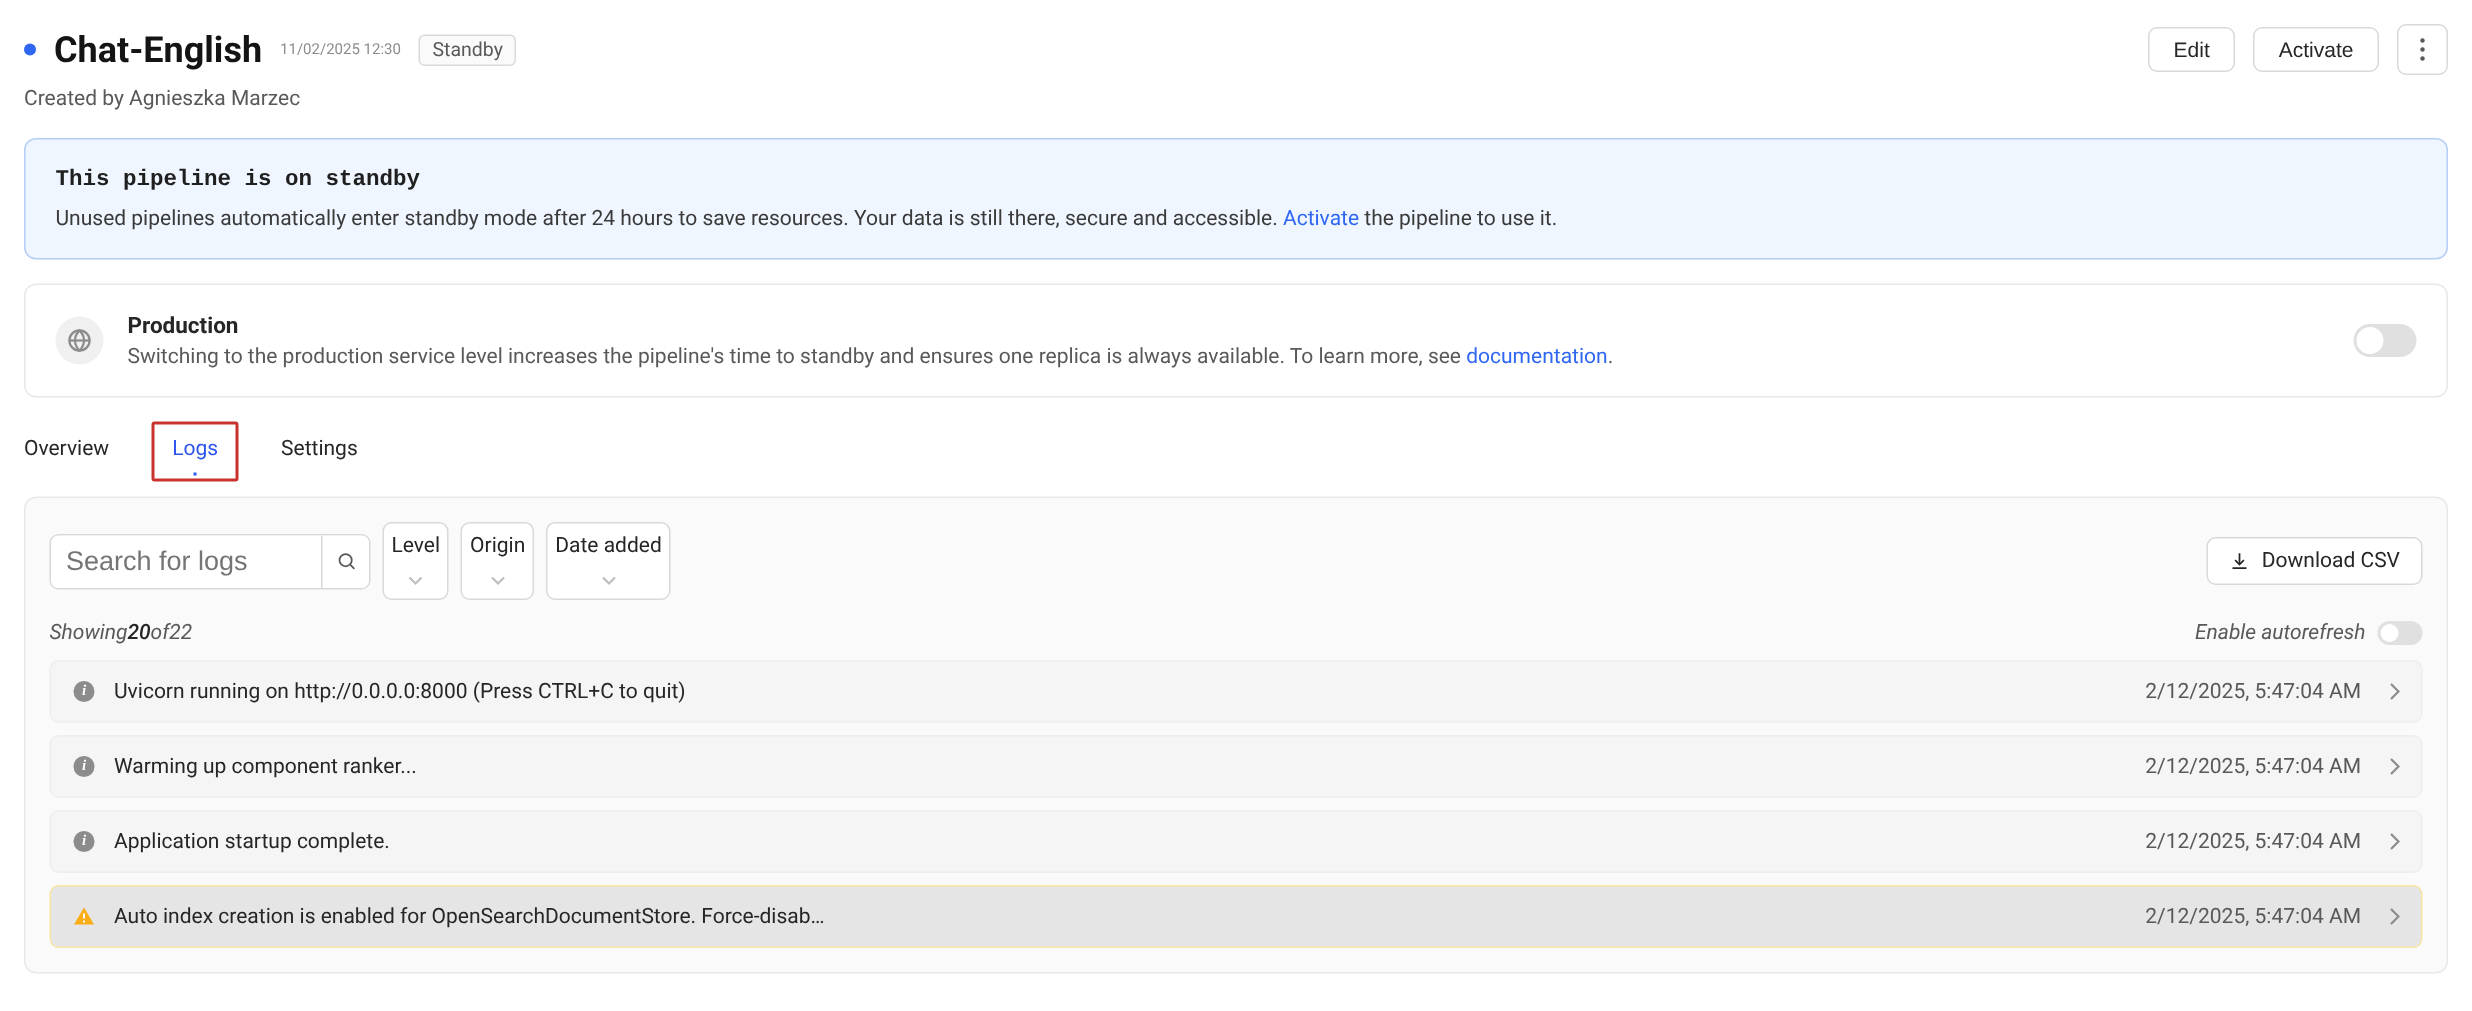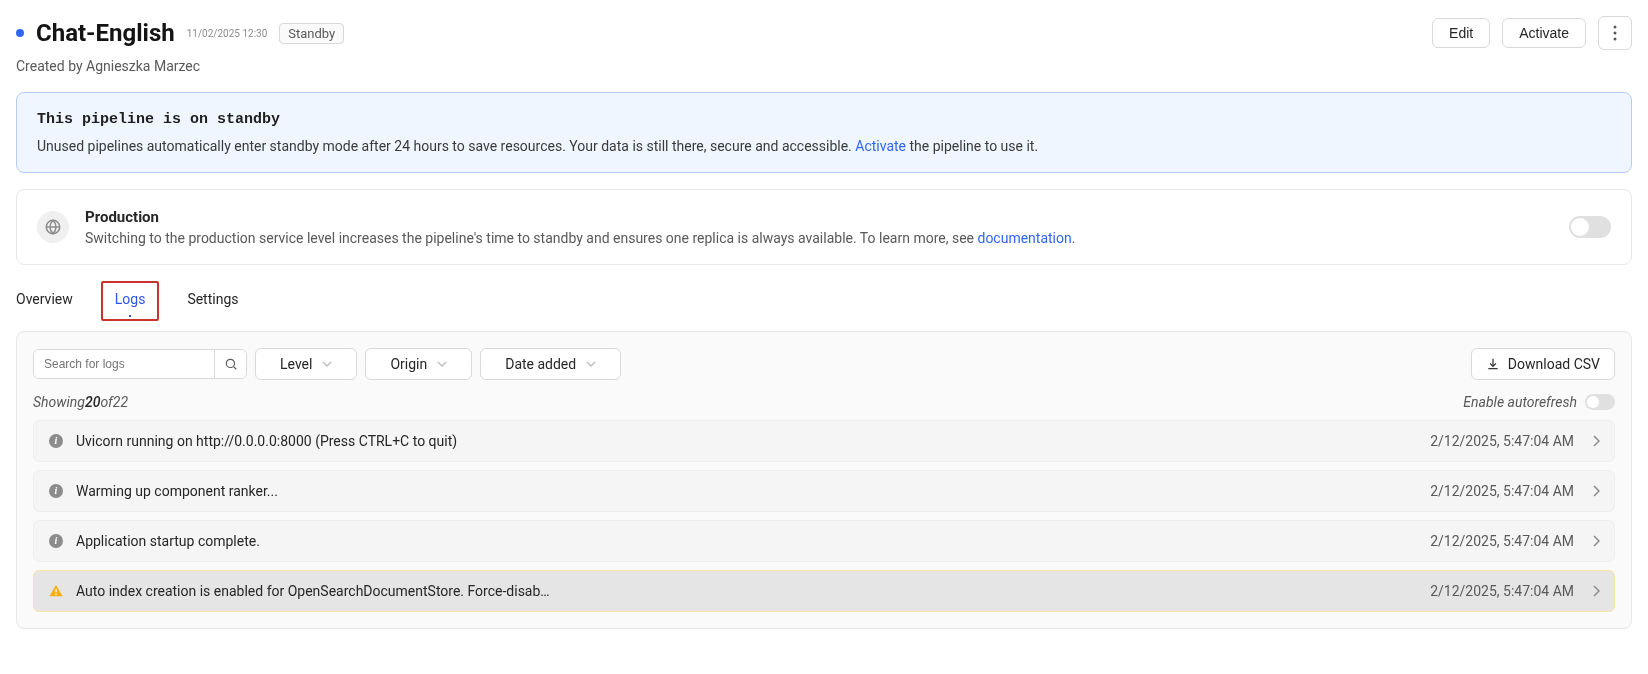--- a/index.html
+++ b/index.html
@@ -172,43 +172,44 @@
   .search-wrap {
     display: flex;
     border: 1px solid #d9d9d9;
     border-radius: 6px;
     overflow: hidden;
     background: #fff;
   }
   .search-input {
     border: none;
     padding: 7px 10px;
-    font-size: 12px;
+    font-size: 18px;
     width: 180px;
     outline: none;
   }
   .search-btn {
     border: none;
     border-left: 1px solid #d9d9d9;
     background: #fff;
     width: 32px;
     display: flex; align-items:center; justify-content:center;
     cursor: pointer;
     color: #595959;
   }
   .select {
     border: 1px solid #d9d9d9;
     border-radius: 6px;
     background: #fff;
-    padding: 7px 24px;
+    padding: 7px 5px;
     display: flex;
     align-items: center;
     gap: 10px;
     cursor: pointer;
     color: #262626;
+    flex-direction: column;
   }
   .chev { color: #bfbfbf; width:10px; height:10px; }
   .filters-spacer { flex: 1; }
   .download-btn {
     border: 1px solid #d9d9d9;
     border-radius: 6px;
     background: #fff;
     padding: 7px 14px;
     display: flex; align-items:center; gap:8px;
     cursor:pointer;

